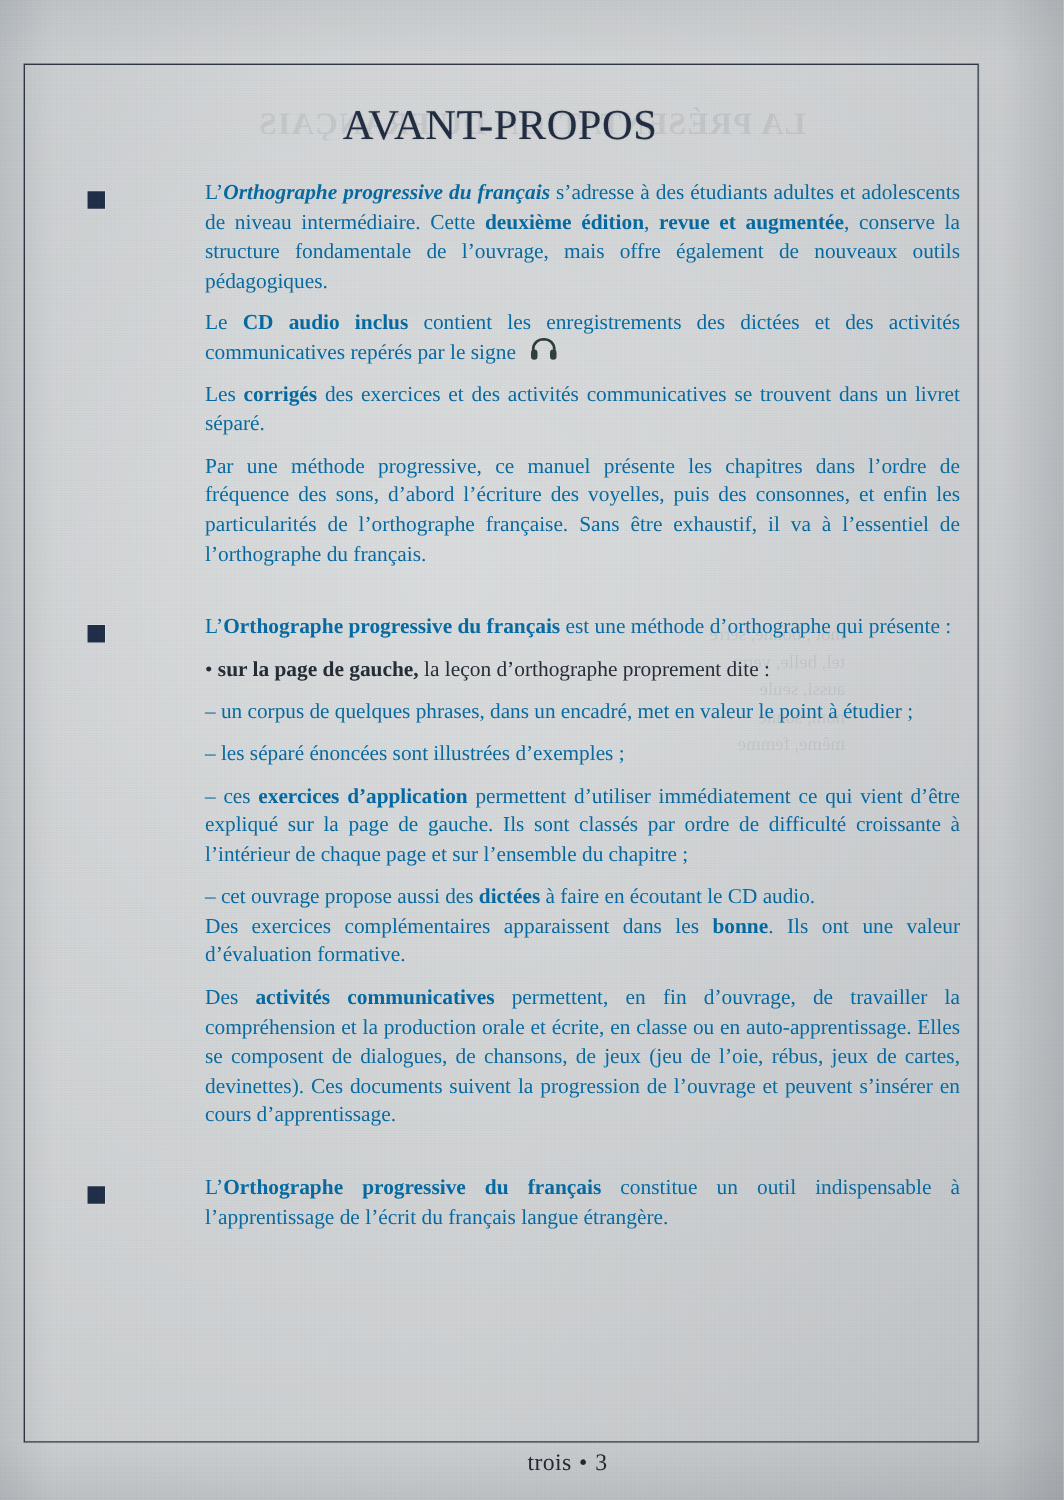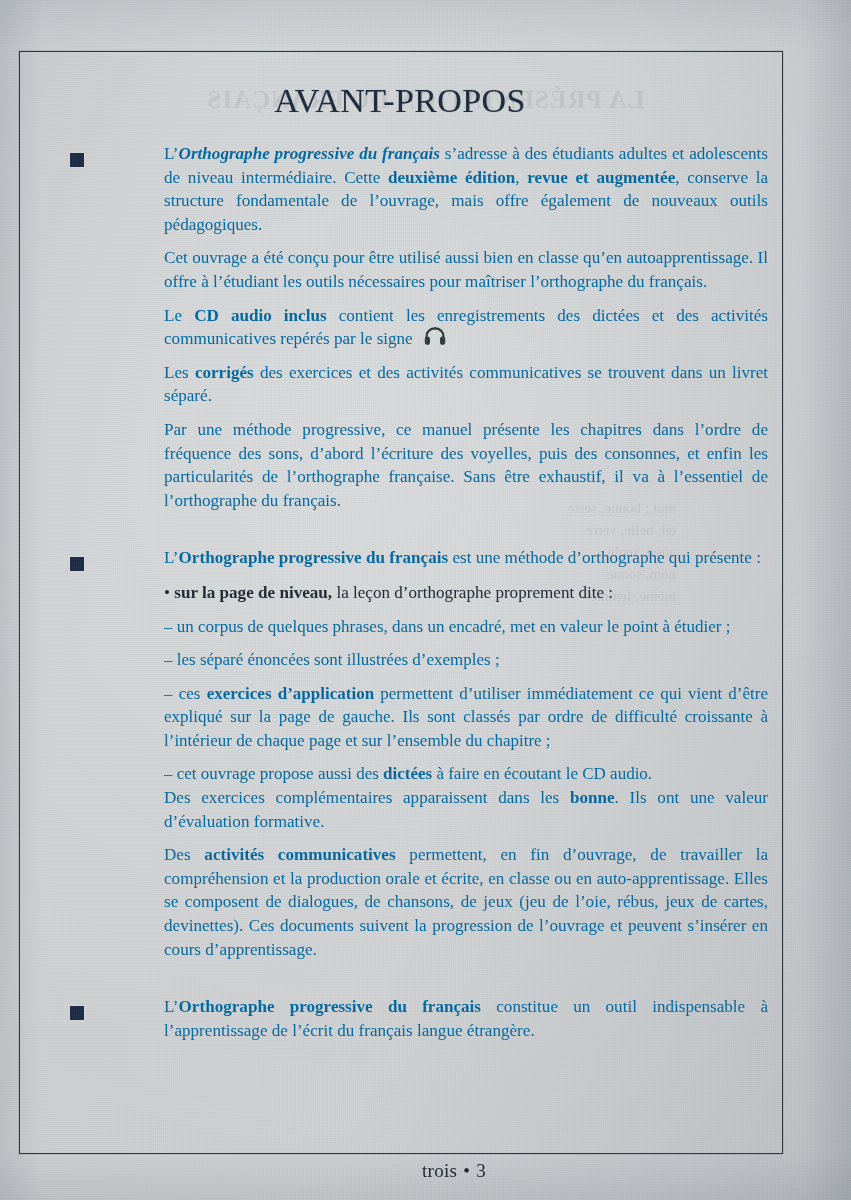--- a/index.html
+++ b/index.html
@@ -199,23 +199,20 @@
 
   <div class="blocks">
 
     <div class="block">
       <span class="sq-bullet"></span>
 
       <p class="para">
         <span>L’</span><span class="bi">Orthographe progressive du français</span><span> s’adresse à des étudiants adultes et adolescents de niveau intermédiaire. Cette </span><b>deuxième édition</b><span>, </span><b>revue et augmentée</b><span>, conserve la structure fondamentale de l’ouvrage, mais offre également de nouveaux outils pédagogiques.</span>
       </p>
 
-      <p class="para">
-        <span>Cet ouvrage a été conçu pour être utilisé aussi bien en classe qu’en autoapprentissage. Il offre à l’étudiant les outils nécessaires pour maîtriser l’orthographe du français.</span>
-      </p>
 
       <p class="para">
         <span>Le </span><b>CD audio inclus</b><span> contient les enregistrements des dictées et des activités communicatives repérés par le signe </span><span class="headphones"><svg width="22" height="19" viewBox="0 0 22 19">
               <path d="M11 1.4C6.2 1.4 2.6 4.7 2.6 9.2v2.1" fill="none" stroke="#2b3a34" stroke-width="2.1" stroke-linecap="round"></path>
               <path d="M11 1.4c4.8 0 8.4 3.3 8.4 7.8v2.1" fill="none" stroke="#2b3a34" stroke-width="2.1" stroke-linecap="round"></path>
               <rect x="0.8" y="9.6" width="5.2" height="8.2" rx="2.6" fill="#2f3e37"></rect>
               <rect x="16" y="9.6" width="5.2" height="8.2" rx="2.6" fill="#2f3e37"></rect>
             </svg></span><span></span>
       </p>
 
@@ -230,21 +227,21 @@
 
     <div class="block">
       <span class="sq-bullet"></span>
 
       <p class="para">
         <span>L’</span><b>Orthographe progressive du français</b><span> est une méthode d’orthographe qui présente :</span>
       </p>
 
       <p class="sub-bullet">
         <span>•</span>
-        <b>sur la page de niveau,</b><span> la leçon d’orthographe proprement dite :</span>
+        <b>sur la page de gauche,</b><span> la leçon d’orthographe proprement dite :</span>
       </p>
 
       <p class="dash-item">
         <span>– un corpus de quelques phrases, dans un encadré, met en valeur le point à étudier ;</span>
       </p>
 
       <p class="dash-item">
         <span>– les séparé énoncées sont illustrées d’exemples ;</span>
       </p>
 

